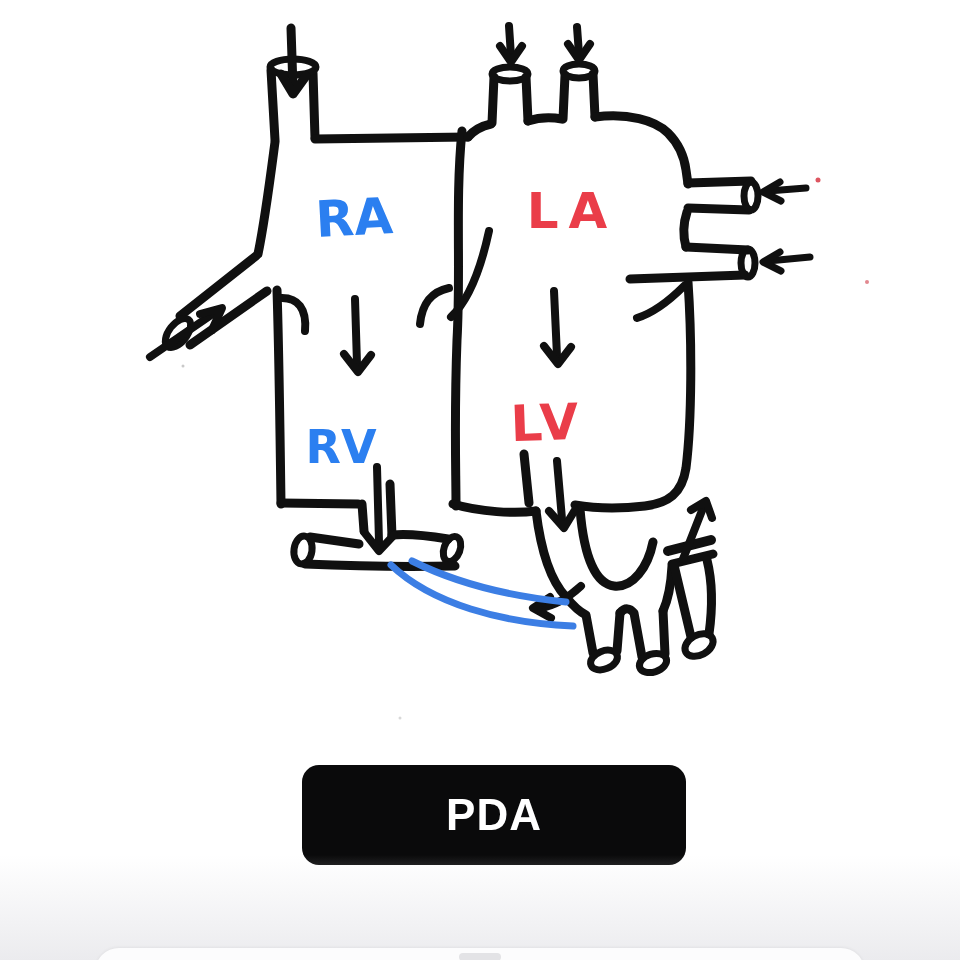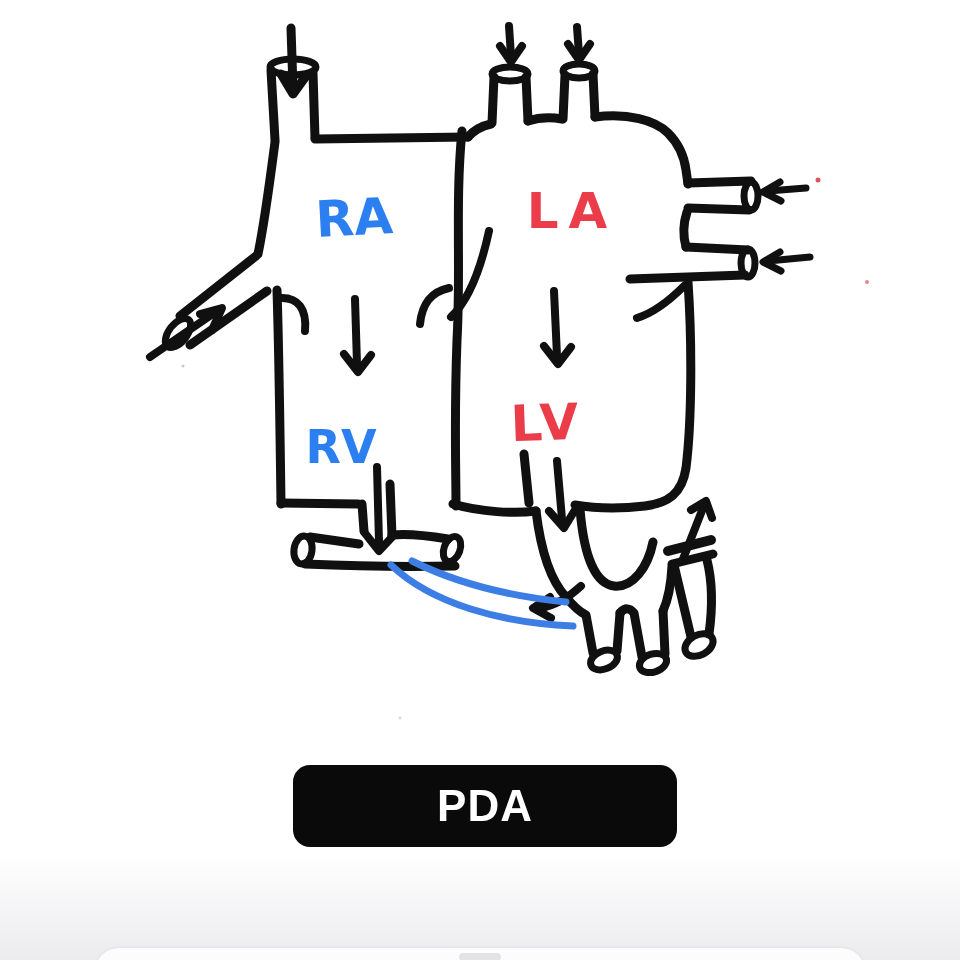--- a/index.html
+++ b/index.html
@@ -10,21 +10,21 @@
   }
   .stage{position:absolute;inset:0;}
   svg.sketch{position:absolute;left:0;top:0;}
   
   .chamber-label{
     font-family:"DejaVu Sans", sans-serif;
     font-weight:bold;
   }
   
   .answer-btn{
-    position:absolute;left:293px;top:765px;width:384px;height:82px;
+    position:absolute;left:302px;top:765px;width:384px;height:100px;
     background:#0a0a0b;border-radius:17px;
     display:flex;align-items:center;justify-content:center;
     color:#ffffff;font-size:44px;font-weight:bold;letter-spacing:1px;
     font-family:"Liberation Sans", sans-serif;
     cursor:pointer;
   }
   
   .bottom-fade{
     position:absolute;left:0;right:0;bottom:0;height:105px;
     background:linear-gradient(to bottom, rgba(236,236,238,0) 0%, #ebebee 100%);

